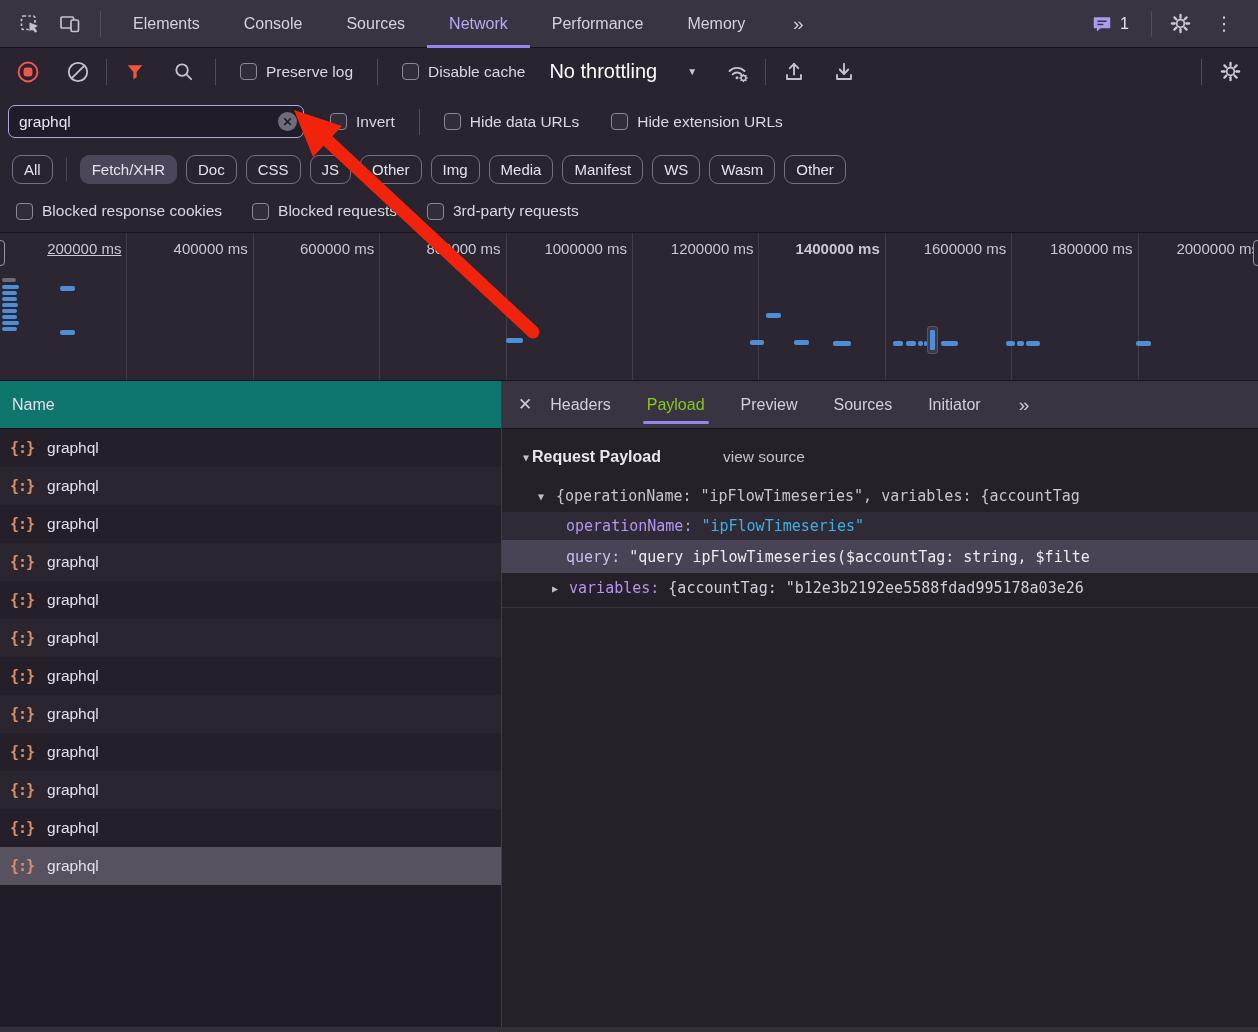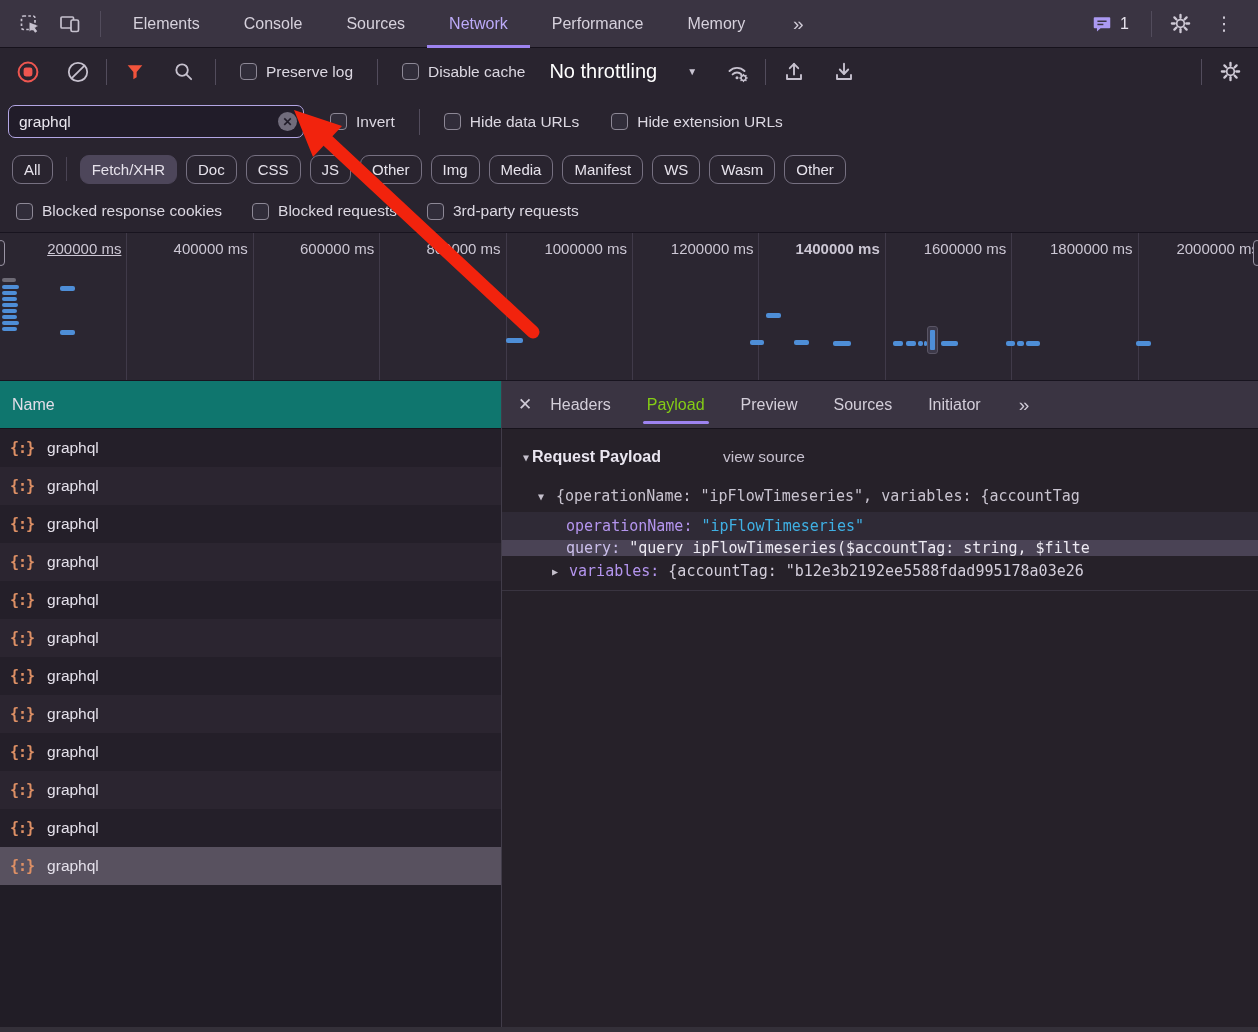--- a/index.html
+++ b/index.html
@@ -82,21 +82,21 @@
 
   .payload{font-family:"DejaVu Sans Mono",monospace;font-size:15px;}
   .pl-section{display:flex;align-items:center;height:30px;margin-top:13px;padding-left:21px;}
   .tri{font-size:10px;color:#c5c0cc;flex:none;}
   .pl-title{font-family:"Liberation Sans",sans-serif;font-weight:bold;font-size:16px;color:#eae6f0;margin-left:3px;}
   .pl-viewsource{font-family:"Liberation Sans",sans-serif;font-size:15.5px;color:#c6c0ce;margin-left:62px;cursor:pointer;}
   .pl-row{height:28px;display:flex;align-items:center;white-space:nowrap;overflow:hidden;}
   .pl-preview{padding-left:36px;margin-top:10px;color:#c9c4d0;}
   .pl-preview .tri{margin-right:12px;}
   .pl-op{padding-left:64px;background:#2f2a36;margin-top:2px;}
-  .pl-query{padding-left:64px;background:#4a4355;height:16px;}
+  .pl-query{padding-left:64px;background:#4a4355;height:33px;}
   .pl-vars{padding-left:50px;border-bottom:1px solid #393440;padding-bottom:4px;height:30px;}
   .pl-vars .tri{margin-right:11px;}
   .k{color:#b495ee;}
   .k-sel{color:#cabeea;}
   .v-str{color:#3fb0e4;margin-left:9px;}
   .v-plain{color:#edeaf2;margin-left:9px;}
   .v-gray{color:#d3cedb;margin-left:9px;}
 
   .footer-strip{position:absolute;left:0;right:0;bottom:0;height:5px;background:#343039;z-index:6;}
 

